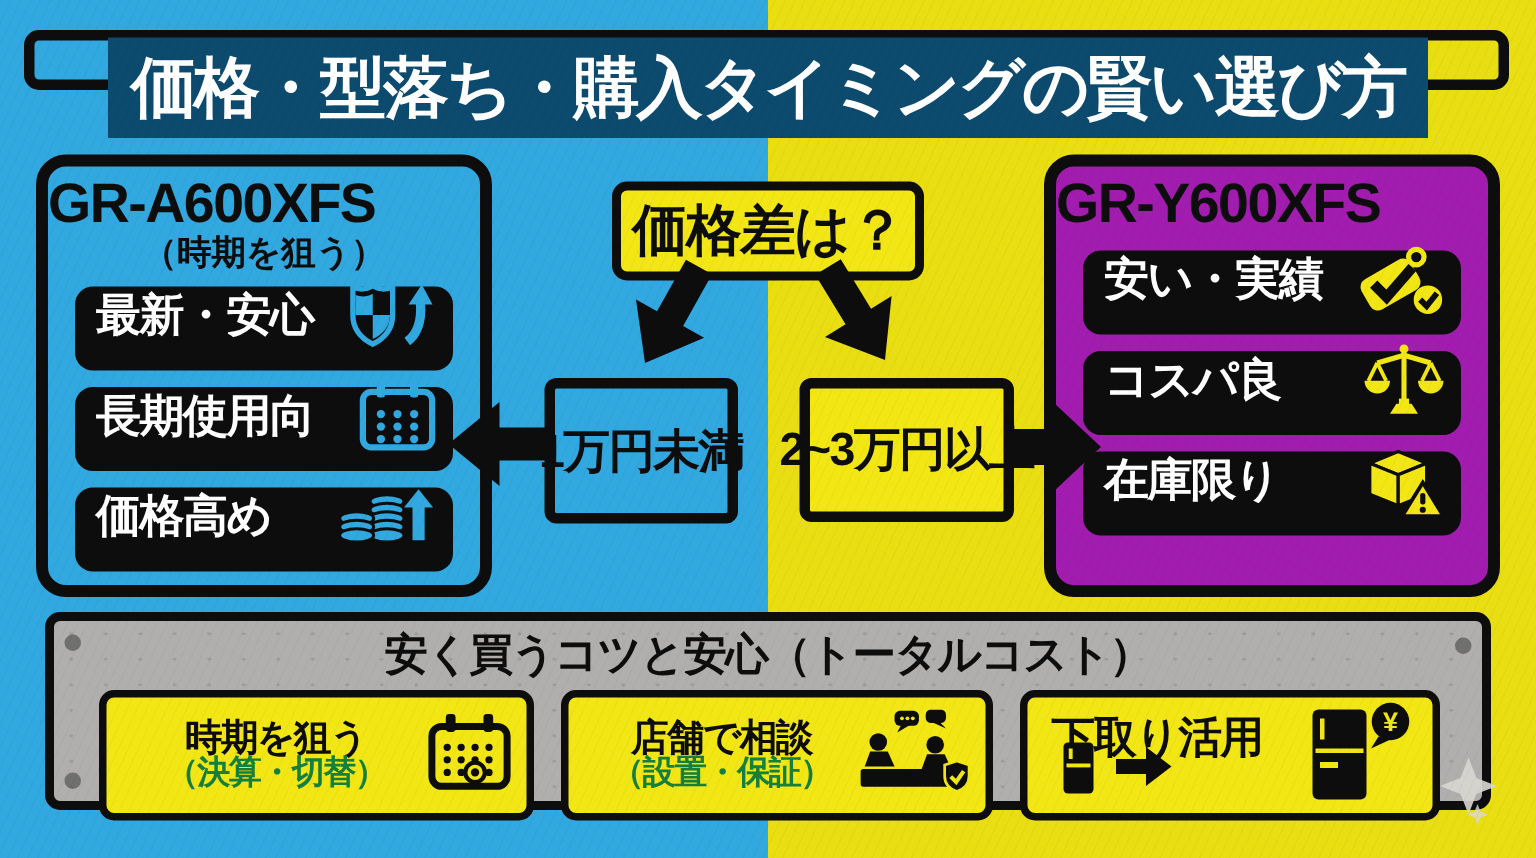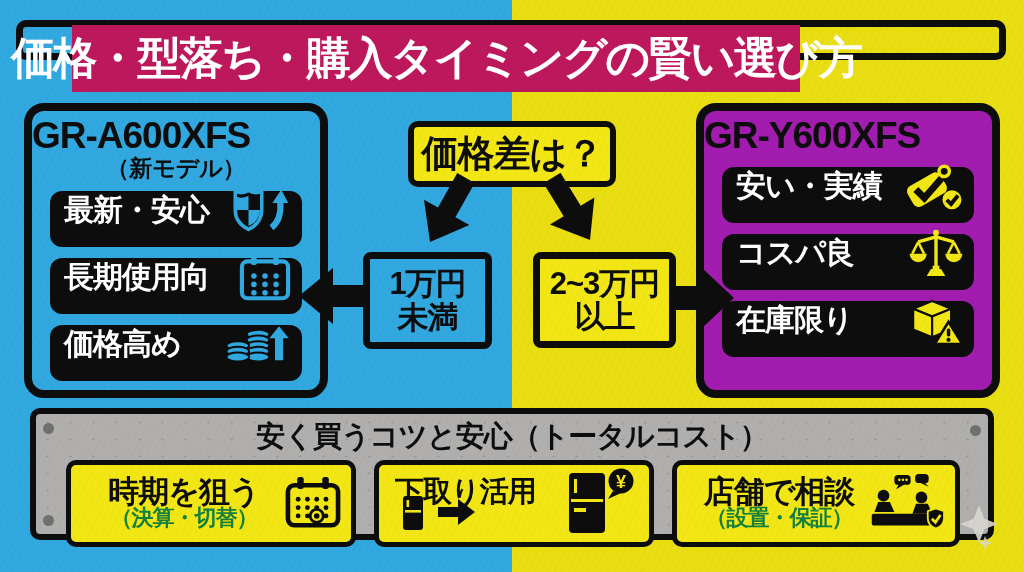--- a/index.html
+++ b/index.html
@@ -19,21 +19,21 @@
       repeating-linear-gradient(115deg, rgba(0,0,0,.045) 0 1px, transparent 1px 6px),
       repeating-linear-gradient(22deg, rgba(255,255,255,.04) 0 2px, transparent 2px 9px);
     mix-blend-mode:multiply;opacity:.5;
   }
   
   .header-frame{
     position:absolute;left:16px;top:20px;width:990px;height:40px;
     border:7px solid #0D0D0D;border-radius:10px;box-sizing:border-box;z-index:1;
   }
   .header-band{
-    position:absolute;left:72px;top:25px;width:728px;height:67px;background:#be185d;
+    position:absolute;left:72px;top:25px;width:880px;height:67px;background:#0c4a6e;
     display:flex;align-items:center;justify-content:center;z-index:2;
   }
   .header-title{
     color:#FFFFFF;font-size:44px;font-weight:800;letter-spacing:-2px;white-space:nowrap;
   }
   
   .panel{
     position:absolute;top:103px;width:304px;height:295px;box-sizing:border-box;
     border:8px solid #0D0D0D;border-radius:20px;z-index:3;
   }
@@ -52,21 +52,21 @@
   .feature-icon{margin-left:auto;display:flex;align-items:center;}
   
   .question-box{
     position:absolute;left:408px;top:121px;width:208px;height:66px;box-sizing:border-box;
     background:#F2E714;border:6px solid #0D0D0D;border-radius:10px;z-index:4;
     display:flex;align-items:center;justify-content:center;
   }
   .question-text{font-size:37px;font-weight:800;color:#0D0D0D;letter-spacing:-1px;white-space:nowrap;}
   .branch-box{
     position:absolute;box-sizing:border-box;border:7px solid #0D0D0D;border-radius:8px;z-index:6;
-    display:flex;flex-direction:column;align-items:center;justify-content:center;
+    display:flex;flex-direction:row;align-items:center;justify-content:center;
   }
   .branch-box--left{left:363px;top:252px;width:129px;height:97px;background:#31A8DF;}
   .branch-box--right{left:533px;top:252px;width:143px;height:96px;background:#F2E714;}
   .branch-line{font-size:31px;font-weight:800;color:#0D0D0D;line-height:1.08;letter-spacing:-1px;white-space:nowrap;}
   .arrows-svg{position:absolute;inset:0;z-index:5;pointer-events:none;}
   
   .bottom-bar{
     position:absolute;left:30px;top:408px;width:964px;height:132px;box-sizing:border-box;
     background:#B0AFAD;border:6px solid #0D0D0D;border-radius:10px;z-index:6;
     background-image:radial-gradient(rgba(0,0,0,.12) 1px, transparent 1.6px);
@@ -82,21 +82,21 @@
   .rivet--tr{right:7px;top:11px;}
   .tips{position:absolute;left:30px;right:28px;top:46px;display:flex;justify-content:space-between;}
   .tip-box{
     height:87px;box-sizing:border-box;background:#F2E714;border:5px solid #0D0D0D;border-radius:10px;
     display:flex;align-items:center;padding:0 10px 0 12px;
   }
   .tip-box--1{width:290px;}
   .tip-box--2{width:280px;position:relative;padding:0;}
   .tip-box--3{width:288px;}
   .tip-texts{display:flex;flex-direction:column;align-items:center;flex:1;}
-  .tip-main{font-size:31px;font-weight:800;color:#0D0D0D;line-height:1.05;letter-spacing:-1px;white-space:nowrap;}
+  .tip-main{font-size:25px;font-weight:800;color:#0D0D0D;line-height:1.05;letter-spacing:-1px;white-space:nowrap;}
   .tip-sub{font-size:22px;font-weight:800;color:#15803d;line-height:1.05;letter-spacing:-1px;white-space:nowrap;font-family:Liberation Mono, monospace;}
   .tip2-main{position:absolute;left:16px;top:7px;font-size:29px;font-weight:800;color:#0D0D0D;letter-spacing:-1px;white-space:nowrap;}
   .tip2-fridge-small{position:absolute;left:22px;bottom:7px;}
   .tip2-arrow{position:absolute;left:58px;bottom:12px;}
   .tip2-fridge-big{position:absolute;right:42px;top:7px;}
   .tip2-yen{position:absolute;right:12px;top:3px;}
   .sparkle{position:absolute;left:960px;top:505px;z-index:7;}
   .sparkle-small{position:absolute;left:978px;top:536px;z-index:7;}
 </style>
 </head>
@@ -107,21 +107,21 @@
   <div class="bg-half bg-left"></div>
   <div class="bg-half bg-right"></div>
 
   <div class="header-frame"></div>
   <div class="header-band">
     <span class="header-title">価格・型落ち・購入タイミングの賢い選び方</span>
   </div>
 
   <div class="panel panel--left">
     <div class="panel-title">GR-A600XFS</div>
-    <div class="panel-sub">（新モデル）</div>
+    <div class="panel-sub">（時期を狙う）</div>
 
     <div class="feature-row">
       <span class="feature-text">最新・安心</span>
       <span class="feature-icon">
         <svg width="64" height="46" viewBox="0 0 70 52">
           <path d="M22 4 C27 7 32 7 37 5 L37 26 C37 37 30 44 22 48 C14 44 7 37 7 26 L7 5 C12 7 17 7 22 4 Z" fill="none" stroke="#31A8DF" stroke-width="4"></path>
           <path d="M22 10 L22 26 L9 26 L9 11 C13 12.5 18 12.5 22 10 Z" fill="#31A8DF"></path>
           <path d="M22 26 L35 26 C35 35 29 41 22 44 Z" fill="#31A8DF"></path>
           <path d="M48 46 C56 40 59 31 58 17" fill="none" stroke="#31A8DF" stroke-width="7"></path>
           <polygon points="49,18 59,3 67,18" fill="#31A8DF"></polygon>
@@ -274,51 +274,20 @@
               <circle cx="14" cy="43" r="2.6"></circle>
                 <circle cx="24" cy="43" r="2.6"></circle>
                 <circle cx="44" cy="43" r="2.6"></circle>
             </g>
             <circle cx="34" cy="43" r="3" fill="#0D0D0D"></circle>
             <circle cx="34" cy="43" r="7" fill="none" stroke="#0D0D0D" stroke-width="3"></circle>
           </svg>
         </span>
       </div>
 
-      <div class="tip-box tip-box--2">
-        <span class="tip2-main">下取り活用</span>
-        <span class="tip2-fridge-small">
-          <svg width="24" height="36" viewBox="0 0 24 36">
-            <rect x="2" y="1" width="20" height="34" rx="3" fill="#0D0D0D"></rect>
-            <rect x="4" y="15" width="16" height="2.6" fill="#F2E714"></rect>
-            <rect x="5.5" y="5" width="2.6" height="7" fill="#F2E714"></rect>
-          </svg>
-        </span>
-        <span class="tip2-arrow">
-          <svg width="40" height="28" viewBox="0 0 38 28">
-            <polygon points="0,9 20,9 20,1 37,14 20,27 20,19 0,19" fill="#0D0D0D"></polygon>
-          </svg>
-        </span>
-        <span class="tip2-fridge-big">
-          <svg width="40" height="62" viewBox="0 0 40 62">
-            <rect x="2" y="1" width="36" height="60" rx="4" fill="#0D0D0D"></rect>
-            <rect x="4" y="27" width="32" height="3" fill="#F2E714"></rect>
-            <rect x="7" y="7" width="3" height="14" fill="#F2E714"></rect>
-            <rect x="7" y="36" width="12" height="4" fill="#F2E714"></rect>
-          </svg>
-        </span>
-        <span class="tip2-yen">
-          <svg width="32" height="32" viewBox="0 0 32 32">
-            <circle cx="16" cy="13" r="12.5" fill="#0D0D0D"></circle>
-            <polygon points="8,23 3,31 16,25" fill="#0D0D0D"></polygon>
-            <text x="16" y="19.5" text-anchor="middle" font-size="18" font-weight="bold" fill="#F2E714">¥</text>
-          </svg>
-        </span>
-      </div>
-
       <div class="tip-box tip-box--3">
         <div class="tip-texts">
           <span class="tip-main">店舗で相談</span>
           <span class="tip-sub">（設置・保証）</span>
         </div>
         <span>
           <svg width="76" height="56" viewBox="0 0 84 62">
             <g fill="#0D0D0D">
               <rect x="28" y="1" width="18" height="11" rx="4"></rect>
               <polygon points="33,11 30,17 40,11"></polygon>
@@ -334,20 +303,51 @@
               <circle cx="33.5" cy="6.5" r="1.4"></circle>
                 <circle cx="37.5" cy="6.5" r="1.4"></circle>
                 <circle cx="41.5" cy="6.5" r="1.4"></circle>
             </g>
             <path d="M74 38 L83 41 L83 49 C83 54.5 79.5 58.5 74 60.5 C68.5 58.5 65 54.5 65 49 L65 41 Z" fill="#0D0D0D" stroke="#F2E714" stroke-width="2"></path>
             <path d="M69.5 49.5 L73.5 53.5 L79 45.5" stroke="#F2E714" stroke-width="3" fill="none"></path>
           </svg>
         </span>
       </div>
 
+      <div class="tip-box tip-box--2">
+        <span class="tip2-main">下取り活用</span>
+        <span class="tip2-fridge-small">
+          <svg width="24" height="36" viewBox="0 0 24 36">
+            <rect x="2" y="1" width="20" height="34" rx="3" fill="#0D0D0D"></rect>
+            <rect x="4" y="15" width="16" height="2.6" fill="#F2E714"></rect>
+            <rect x="5.5" y="5" width="2.6" height="7" fill="#F2E714"></rect>
+          </svg>
+        </span>
+        <span class="tip2-arrow">
+          <svg width="40" height="28" viewBox="0 0 38 28">
+            <polygon points="0,9 20,9 20,1 37,14 20,27 20,19 0,19" fill="#0D0D0D"></polygon>
+          </svg>
+        </span>
+        <span class="tip2-fridge-big">
+          <svg width="40" height="62" viewBox="0 0 40 62">
+            <rect x="2" y="1" width="36" height="60" rx="4" fill="#0D0D0D"></rect>
+            <rect x="4" y="27" width="32" height="3" fill="#F2E714"></rect>
+            <rect x="7" y="7" width="3" height="14" fill="#F2E714"></rect>
+            <rect x="7" y="36" width="12" height="4" fill="#F2E714"></rect>
+          </svg>
+        </span>
+        <span class="tip2-yen">
+          <svg width="32" height="32" viewBox="0 0 32 32">
+            <circle cx="16" cy="13" r="12.5" fill="#0D0D0D"></circle>
+            <polygon points="8,23 3,31 16,25" fill="#0D0D0D"></polygon>
+            <text x="16" y="19.5" text-anchor="middle" font-size="18" font-weight="bold" fill="#F2E714">¥</text>
+          </svg>
+        </span>
+      </div>
+
     </div>
   </div>
 
   <span class="sparkle">
     <svg width="38" height="38" viewBox="0 0 36 36">
       <polygon points="18,0 23,13 36,18 23,23 18,36 13,23 0,18 13,13" fill="#D8D7D2" opacity="0.9"></polygon>
     </svg>
   </span>
   <span class="sparkle-small">
     <svg width="14" height="14" viewBox="0 0 14 14">

